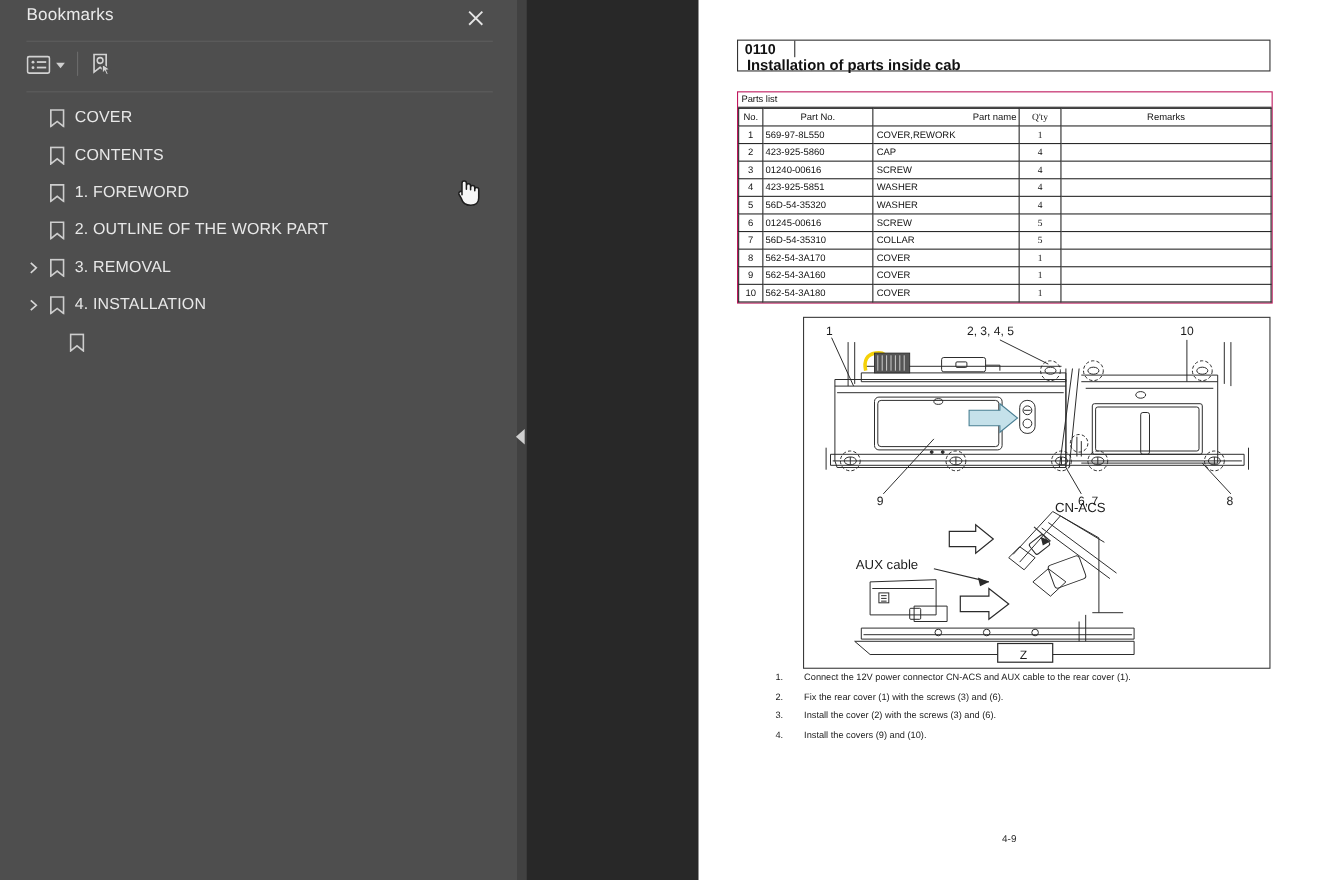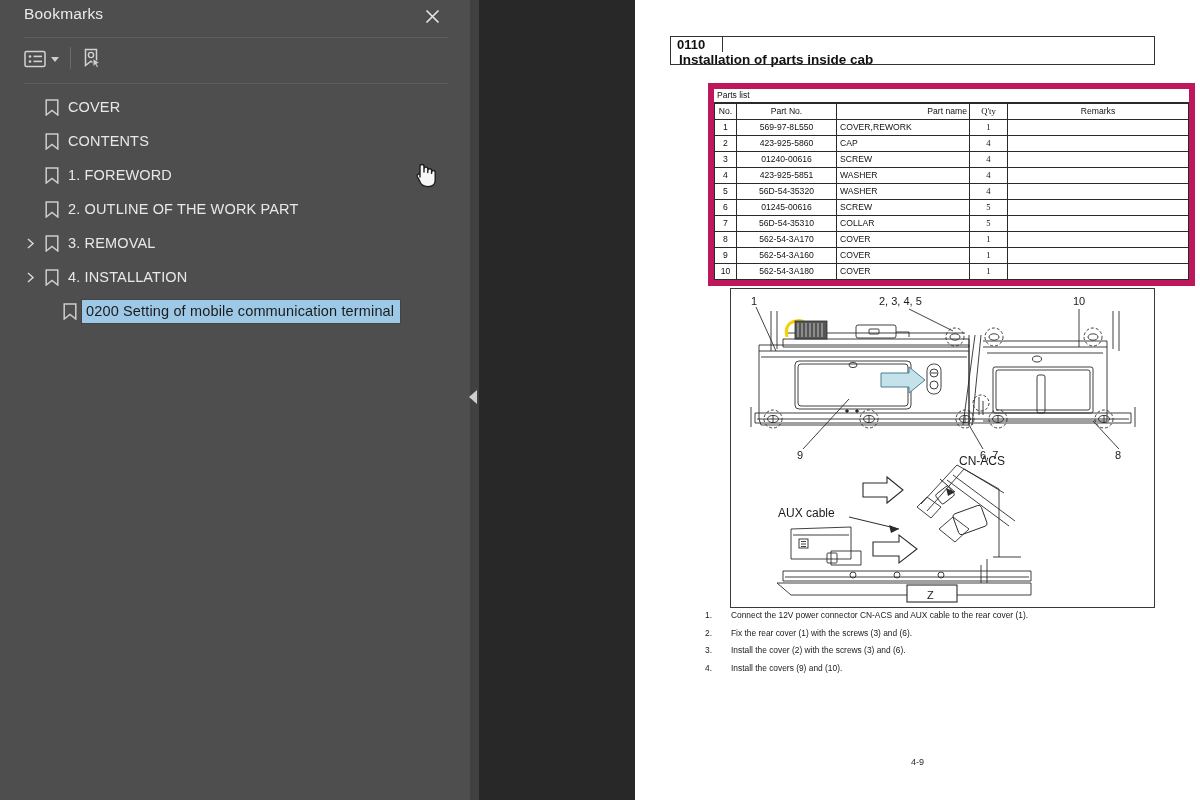--- a/index.html
+++ b/index.html
@@ -161,43 +161,42 @@
     flex: 1;
     display: flex; align-items: center;
     padding-left: 8px;
     font-size: 13.5px; font-weight: bold;
   }
 
   
   #parts-wrap {
     position: absolute; left: 35px; top: 83px;
     width: 487px;
-    border: 6px solid #be185d;
-    margin-left: 38px;
+    border: 1px solid #be185d;
   }
   #parts-caption {
     font-size: 8.5px;
     padding: 1px 3px;
     border-bottom: 1px solid #2a2a2a;
     line-height: 1.25;
   }
   table.parts {
     border-collapse: collapse;
     width: 100%;
     font-size: 8.6px;
     line-height: 1;
   }
   table.parts th, table.parts td {
     border: 1px solid #2a2a2a;
     height: 16px;
     padding: 0 2px;
   }
   table.parts th { font-weight: normal; text-align: center; }
   .c-no    { width: 22px;  text-align: center; }
-  .c-part  { width: 100px; text-align: center; }
+  .c-part  { width: 100px; text-align: left; }
   .c-name  { width: 133px; text-align: left; padding-left: 3px !important; }
   .c-qty   { width: 38px;  text-align: center; font-family: Liberation Serif, serif; }
   .c-rem   { text-align: center; }
 
   
   #fig-box {
     position: absolute; left: 95px; top: 288px;
     width: 425px; height: 320px;
     border: 1px solid #3a3a3a;
     background: #fff;
@@ -323,21 +322,20 @@
             </svg>
           </span>
           <span class="bm-label">4. INSTALLATION</span>
         </div>
         <div class="bm-row d1 selected">
           <span class="bm-ico">
             <svg width="14" height="17" viewBox="0 0 14 17">
               <path d="M1.2 1 h11.6 v15 l-5.8 -4.6 l-5.8 4.6 z" fill="none" stroke="#cdcdcd" stroke-width="1.5"></path>
             </svg>
           </span>
-          <span class="bm-label">0200 Setting of mobile communication terminal</span>
         </div>
       </div>
 
     <div id="hand-cursor">
       <svg width="26" height="28" viewBox="0 0 26 28">
         <path d="M8 17 L8 6.5 a2 2 0 0 1 4 0 L12 12 L12 9 a1.9 1.9 0 0 1 3.8 0 L15.8 12.5
                  L15.8 10.6 a1.9 1.9 0 0 1 3.8 0 L19.6 13.4 L19.6 12.3 a1.8 1.8 0 0 1 3.6 0
                  L23.2 20 c0 4.2 -3 6.6 -7.2 6.6 c-4.6 0 -7.6 -2.6 -8.6 -6.2
                  L5.2 16.6 a1.9 1.9 0 0 1 2.8 -2.3 z" fill="#f7f7f7" stroke="#1e1e1e" stroke-width="1.4" stroke-linejoin="round"></path>
       </svg>

